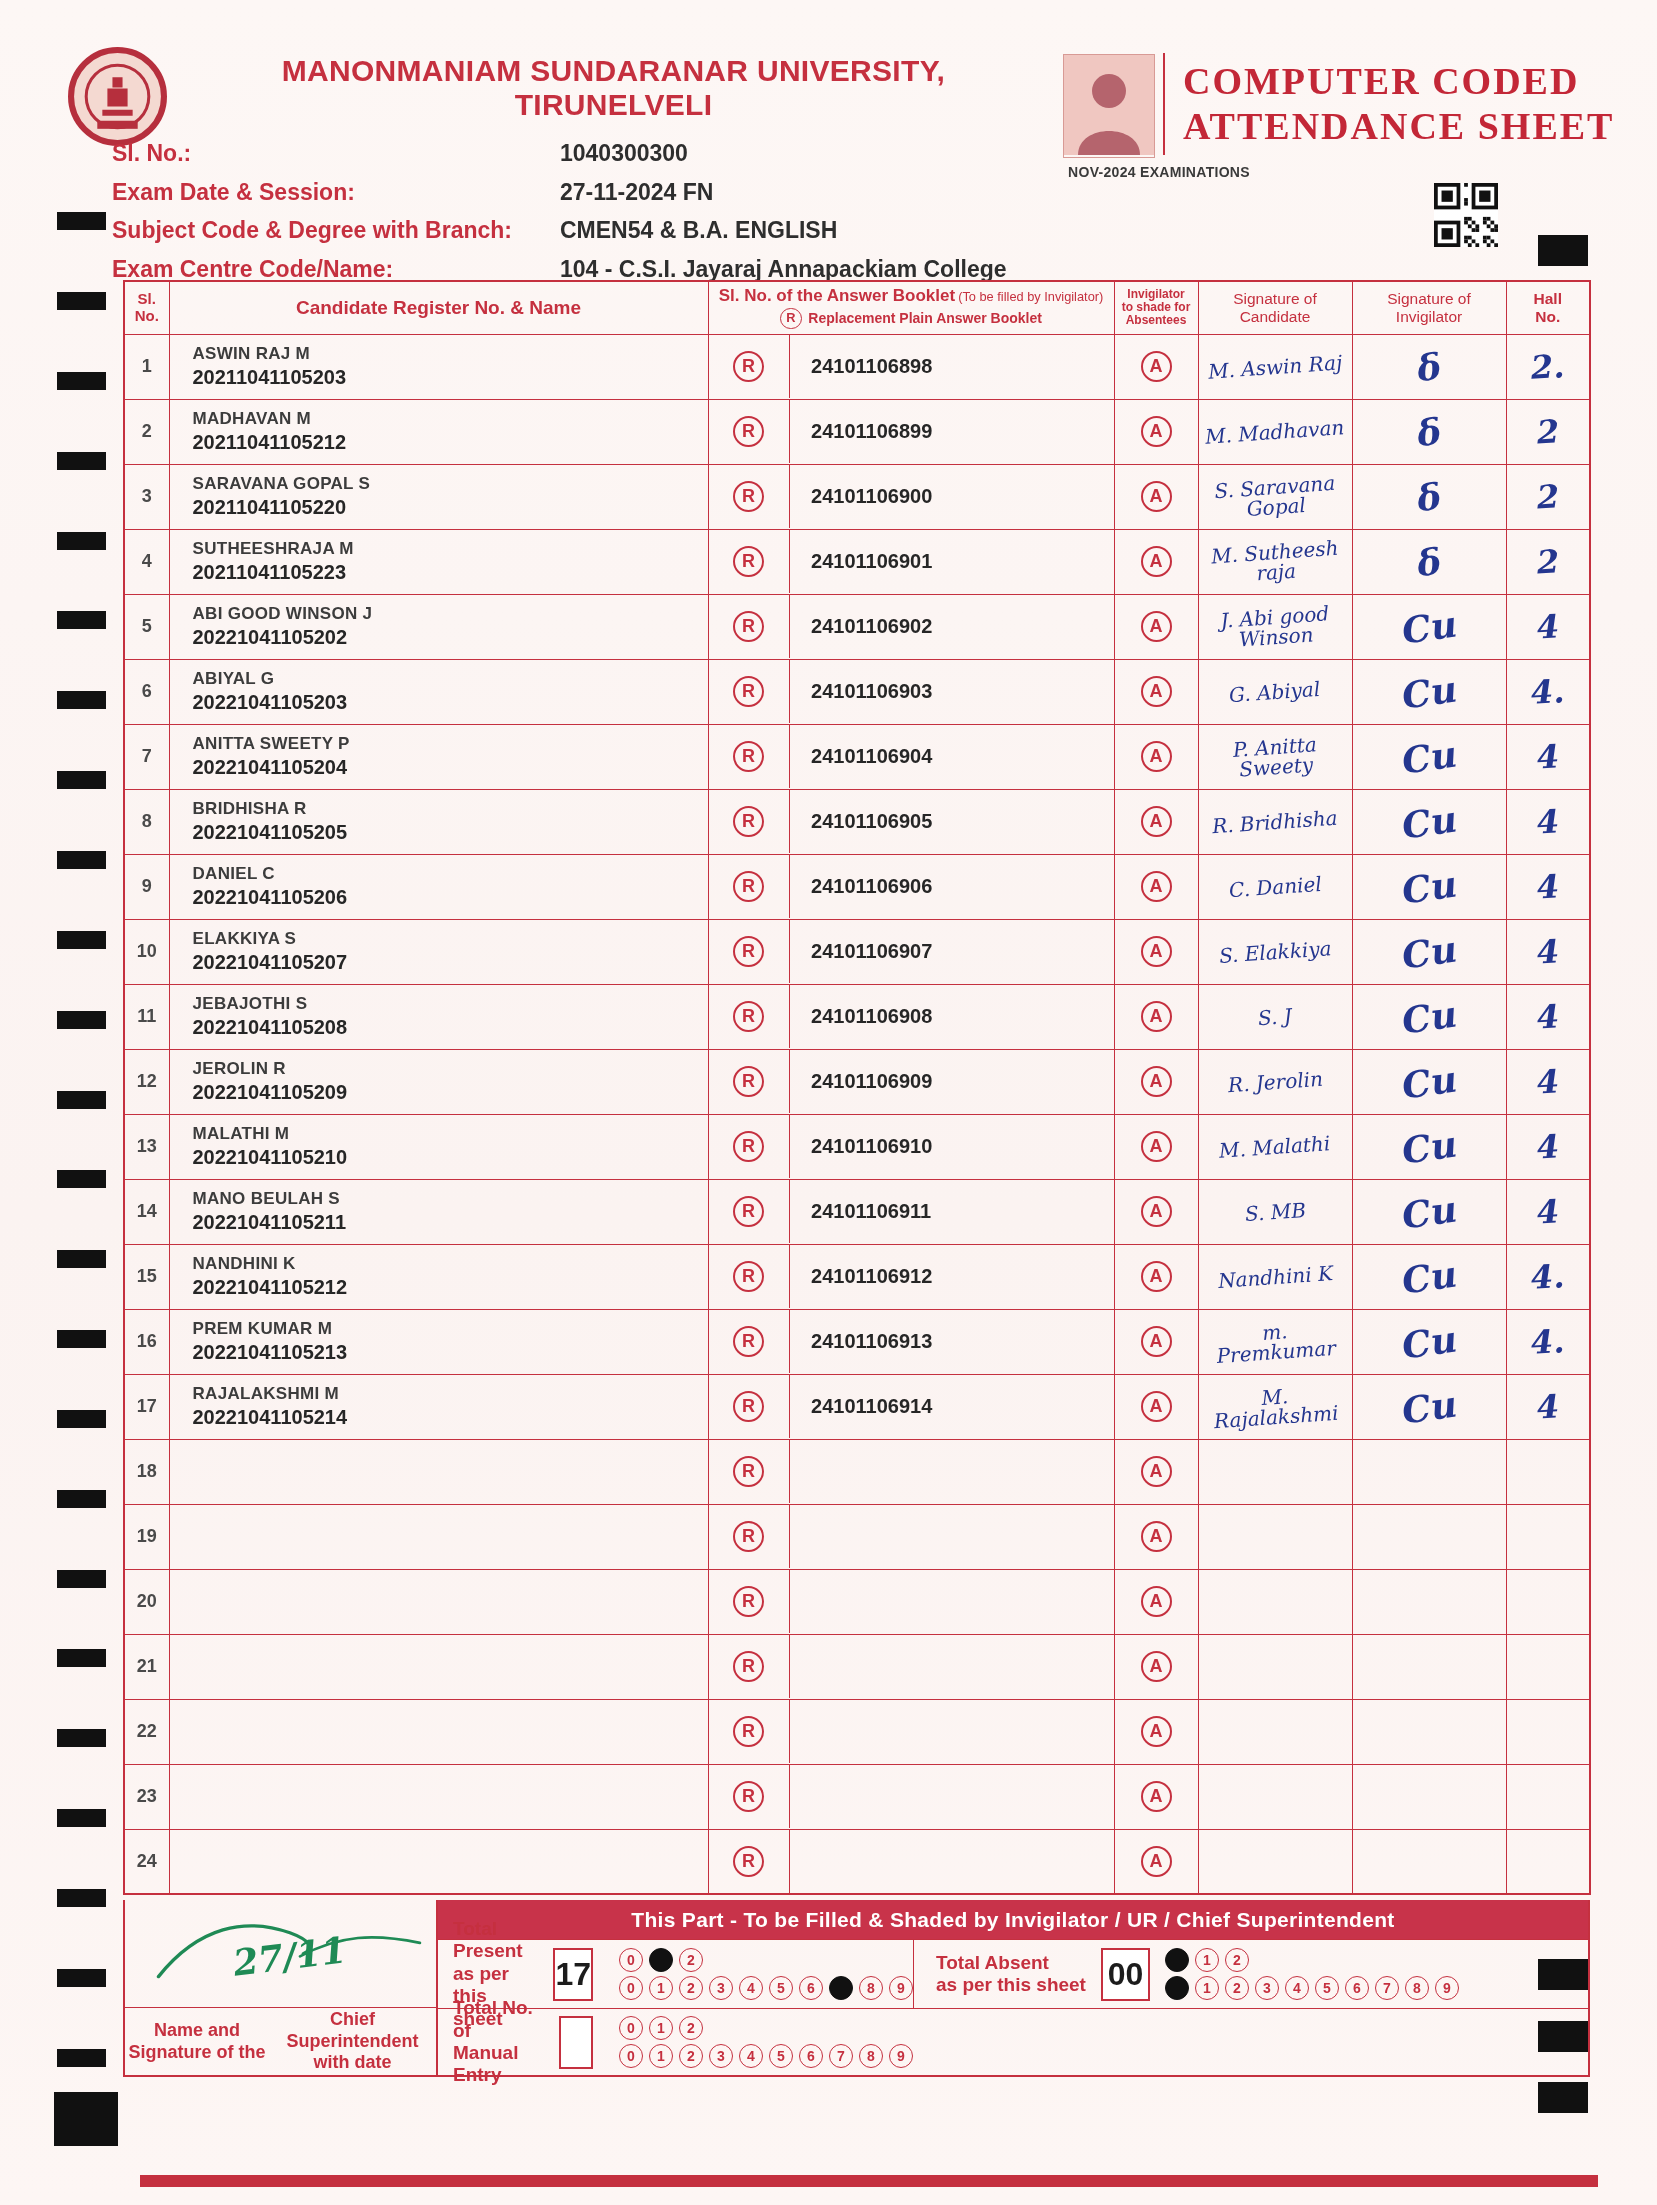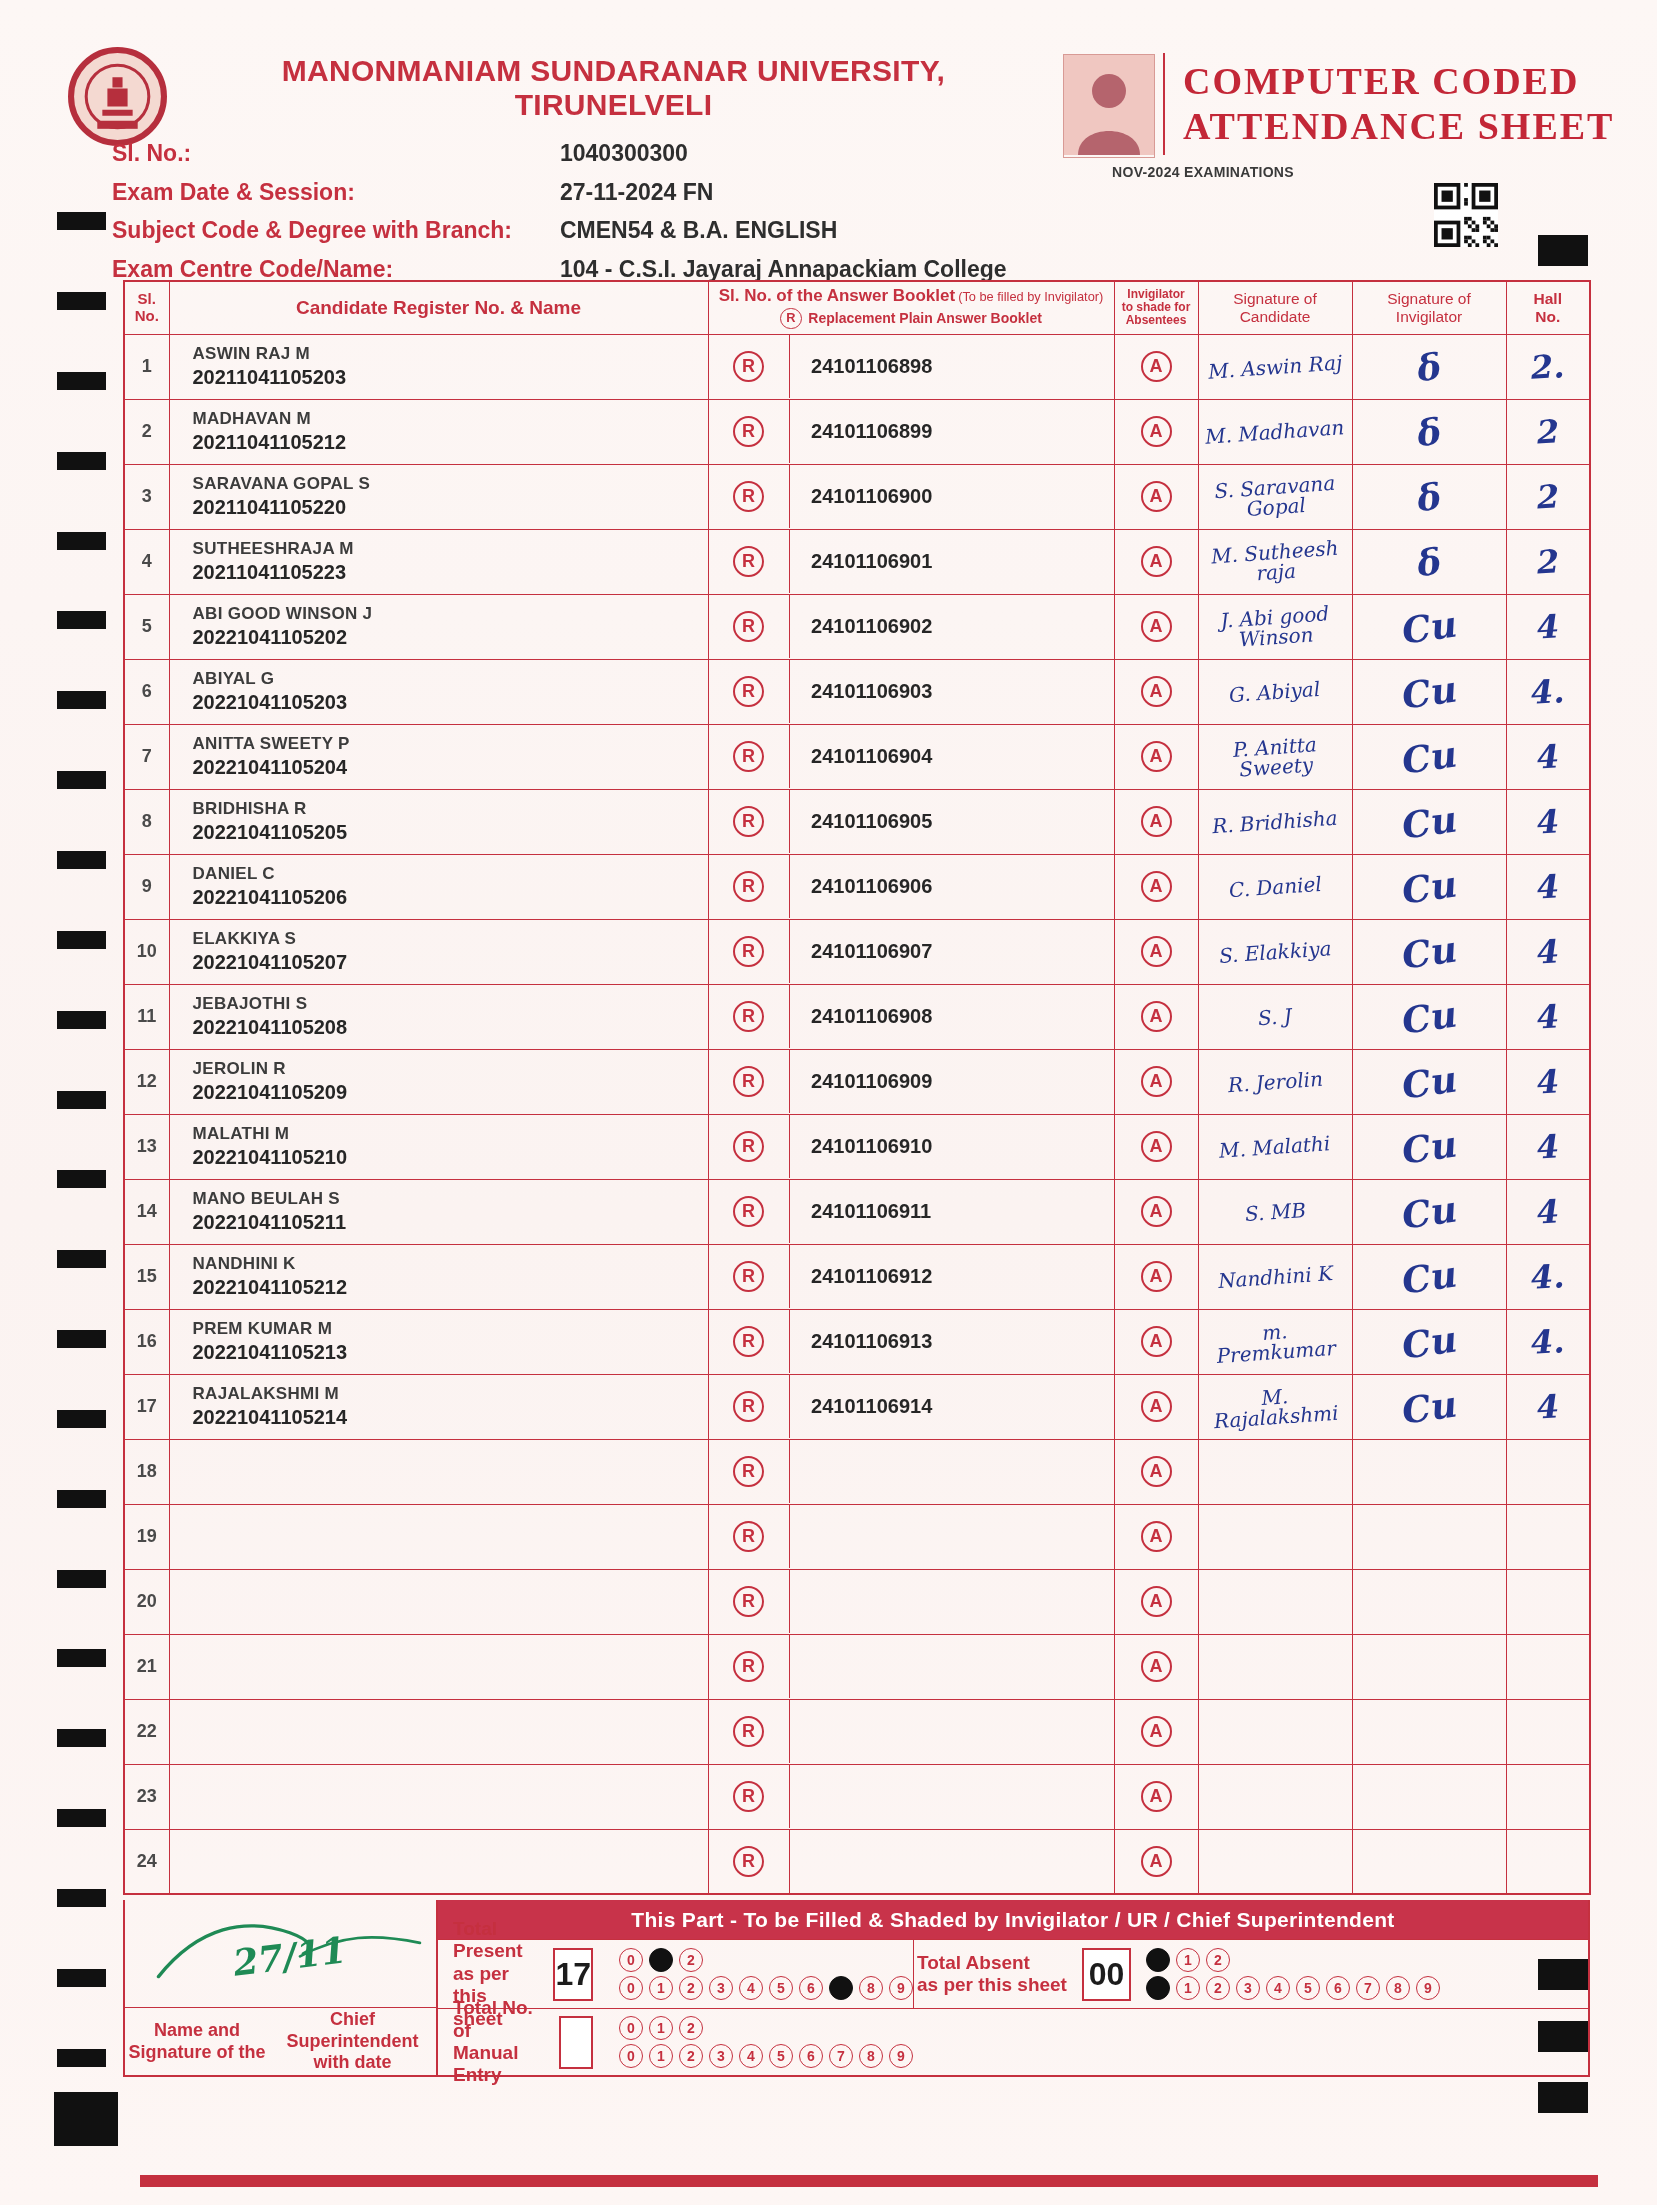--- a/index.html
+++ b/index.html
@@ -14,21 +14,21 @@
   .mark { position: absolute; background: #111; }
 
   
   .logo { position: absolute; left: 67px; top: 46px; }
   .uni-block { position: absolute; left: 179px; top: 54px; width: 869px; text-align: center; }
   .uni-name { font-size: 30px; font-weight: bold; color: var(--red); letter-spacing: 0.3px; }
   .uni-accred { font-size: 21.6px; font-weight: bold; color: var(--red); margin-top: 9.4px; }
   .portrait { position: absolute; left: 1063px; top: 54px; border: 1.3px solid #d89a95; }
   .title-divider { position: absolute; left: 1163px; top: 53px; height: 102px; border-left: 2.7px solid var(--red); }
   .title-block { position: absolute; left: 1183px; top: 59px; font-family: "Liberation Serif", serif; font-weight: bold; color: #c32737; font-size: 38px; letter-spacing: 2px; line-height: 1.18; }
-  .exam-session { position: absolute; left: 1095px; top: 164px; width: 216px; text-align: center; font-size: 14px; font-weight: 600; color: #3a3a3a; letter-spacing: 0.3px; }
+  .exam-session { position: absolute; left: 1051px; top: 164px; width: 216px; text-align: center; font-size: 14px; font-weight: 600; color: #3a3a3a; letter-spacing: 0.3px; }
   .qr { position: absolute; left: 1434px; top: 183px; width: 64px; height: 64px; background: #fff; }
 
   
   .info { position: absolute; left: 112px; top: 140px; }
   .info-row { display: flex; margin-bottom: 11.5px; }
   .info-label { width: 448px; font-size: 23px; font-weight: bold; color: var(--red); }
   .info-value { font-size: 23px; font-weight: bold; color: #2e2e2e; }
 
   
   .att-table { position: absolute; left: 123px; top: 280px; width: 1467px; border-collapse: collapse; table-layout: fixed; }
@@ -73,21 +73,21 @@
   .chief-box { width: 315px; flex: none; border: 2px solid var(--red); border-top: none; display: flex; flex-direction: column; }
   .chief-sig-cell { height: 108px; border-bottom: 1.3px solid var(--red); position: relative; }
   .chief-date { position: absolute; left: 108px; top: 35px; font-family: "DejaVu Serif", serif; font-style: italic; font-size: 36px; font-weight: bold; color: var(--green); transform: rotate(-7deg); }
   .chief-label { flex: 1; display: flex; flex-direction: row; align-items: center; justify-content: center; text-align: center; color: var(--red); font-size: 18px; font-weight: bold; line-height: 1.2; }
   .footer-right { flex: 1; display: flex; flex-direction: column; border: 2px solid var(--red); border-left: none; border-top: none; }
   .banner { height: 39px; background: #c8334a; color: #fff; font-size: 21px; font-weight: bold; display: flex; align-items: center; justify-content: center; letter-spacing: 0.3px; }
   .footer-row { display: flex; border-top: 1.3px solid var(--red); }
   .footer-row.rb { height: 69px; }
   .footer-row.rc { height: 67px; }
   .fr-first { width: 475px; flex: none; display: flex; align-items: center; gap: 26px; padding-left: 15px; }
-  .fr-second { flex: 1; border-left: 1.3px solid var(--red); display: flex; align-items: center; gap: 15px; padding-left: 3px; }
+  .fr-second { flex: 1; border-left: 1.3px solid var(--red); display: flex; align-items: center; gap: 15px; padding-left: 22px; }
   .f-label { color: var(--red); font-size: 19px; font-weight: bold; line-height: 1.18; }
   .value-box { width: 49px; height: 53px; border: 2px solid var(--red); background: #fff; display: flex; align-items: center; justify-content: center; font-size: 32px; font-weight: bold; color: #1c1c1c; }
   .bubble-rows { display: flex; flex-direction: column; gap: 4.7px; }
   .bubble-row { display: flex; gap: 6px; }
   .bubble { display: inline-flex; align-items: center; justify-content: center; width: 24px; height: 24px; border: 1.3px solid var(--red); border-radius: 50%; color: var(--red); font-size: 14px; font-weight: bold; }
   .bubble.filled { background: #111; border-color: #111; color: transparent; }
   .note { color: var(--red); font-size: 16px; font-weight: bold; line-height: 1.45; padding-left: 20px; }
   .note .note-line { display: flex; align-items: center; gap: 5.4px; }
 
   .bottom-strip { position: absolute; left: 140px; top: 2175px; width: 1458px; height: 11.5px; background: #c5303f; }

